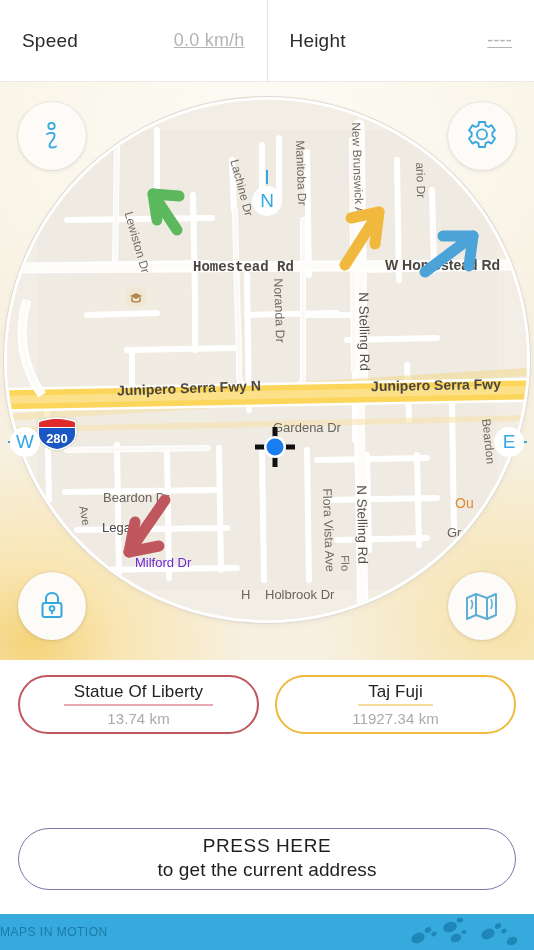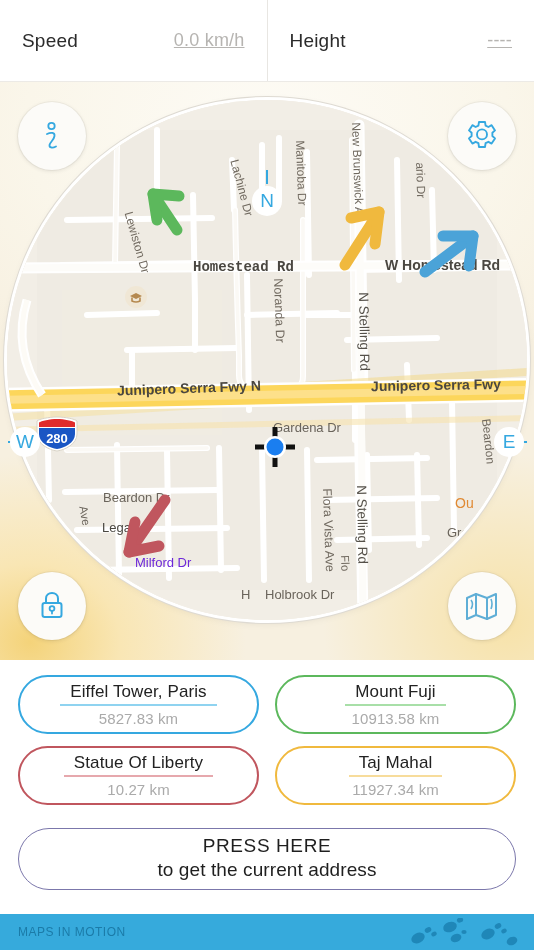--- a/index.html
+++ b/index.html
@@ -203,21 +203,20 @@
   .press-line2 { font-size: 19px; color: #1f1f1f; letter-spacing: 0.1px; line-height: 1.3; }
 
   
   .footer {
     position: absolute;
     bottom: 0; left: 0;
     width: 534px; height: 36px;
     background: #36aadc;
     display: flex;
     align-items: center;
-    padding-left: 18px;
     overflow: hidden;
   }
   .footer-text {
     font-size: 12px;
     color: #1b7ba8;
     letter-spacing: 0.5px;
     font-weight: 400;
   }
   .footprints { position: absolute; right: 10px; top: 4px; }
 </style>
@@ -473,36 +472,26 @@
           <path d="M22 7 L31 3 L31 24 L22 28 Z" fill="none" stroke="#5faed6" stroke-width="2" stroke-linejoin="round"></path>
           <path d="M6 9 Q9 13 6 18" fill="none" stroke="#5faed6" stroke-width="1.6"></path>
           <path d="M26 8 Q28 13 26 18" fill="none" stroke="#5faed6" stroke-width="1.6"></path>
         </svg>
       </span>
     </div>
   </div>
 
   <div class="cards">
     <div class="card-row">
-      <div class="card">
-        <span class="card-name">Eiffel Tower, Paris</span>
-        <span class="card-dist">5827.83 km</span>
-      </div>
-      <div class="card" style="border-color:#5cb85c;">
-        <span class="card-name" style="border-bottom-color:#a8dfa8;">Mount Fuji</span>
-        <span class="card-dist">10913.58 km</span>
-      </div>
-    </div>
-    <div class="card-row">
       <div class="card" style="border-color:#c0565e;">
         <span class="card-name" style="border-bottom-color:#e6a8ad;">Statue Of Liberty</span>
-        <span class="card-dist">10.27 km</span>
+        <span class="card-dist">13.74 km</span>
       </div>
       <div class="card" style="border-color:#f0b93e;">
-        <span class="card-name" style="border-bottom-color:#f7dc9b;">Taj Mahal</span>
+        <span class="card-name" style="border-bottom-color:#f7dc9b;">Taj Fuji</span>
         <span class="card-dist">11927.34 km</span>
       </div>
     </div>
   </div>
 
   <div class="press-wrap">
     <div class="press-btn">
       <span class="press-line1">PRESS HERE</span>
       <span class="press-line2">to get the current address</span>
     </div>

